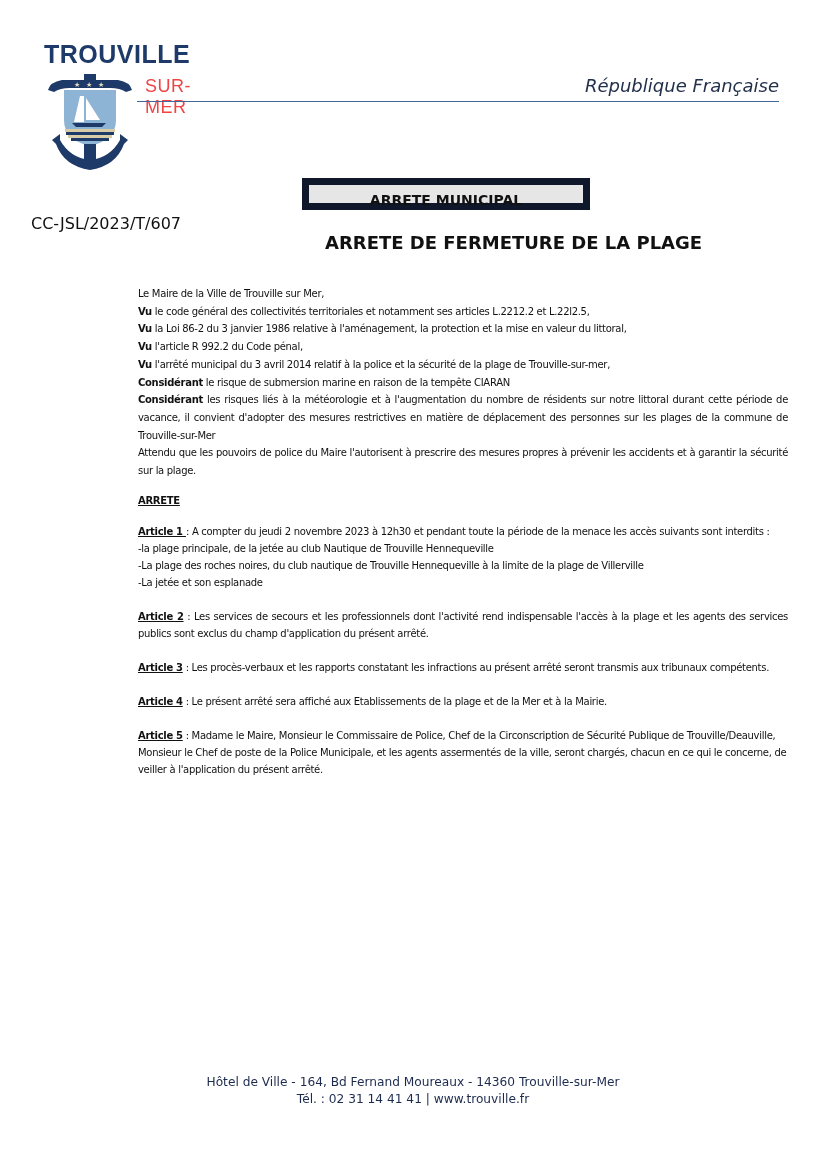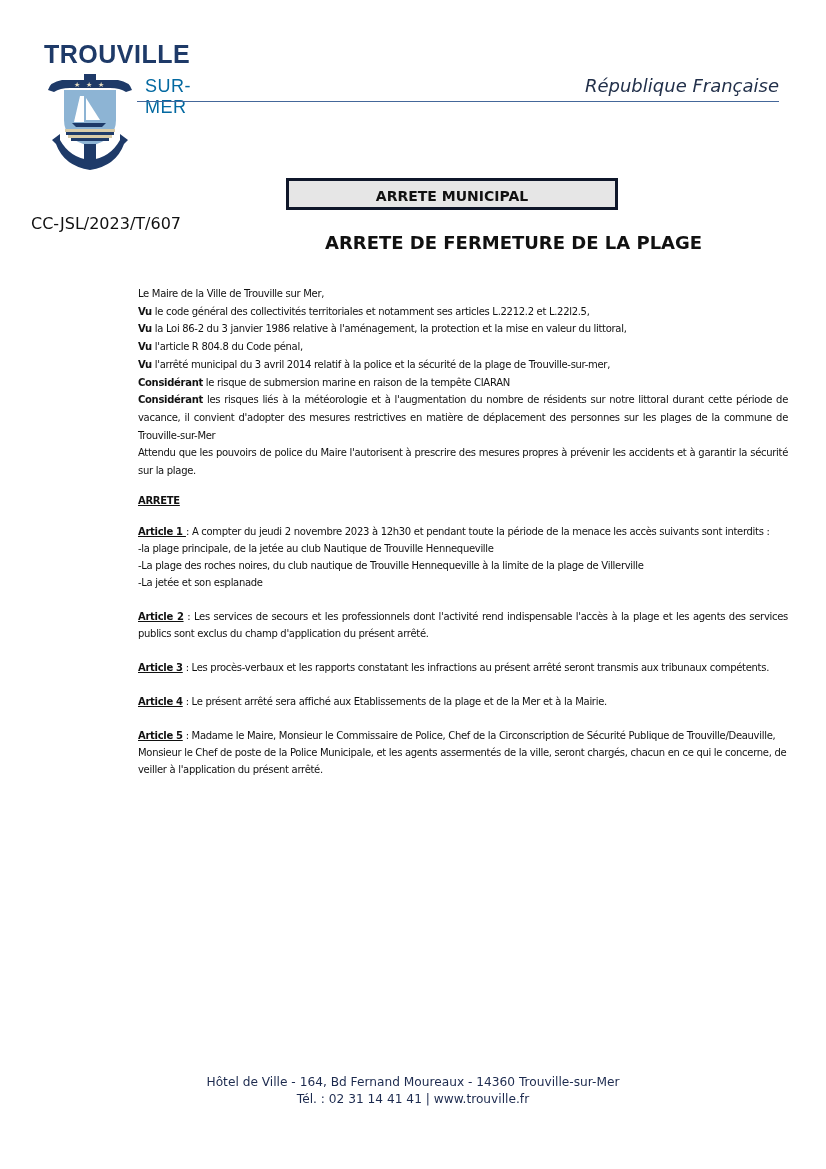--- a/index.html
+++ b/index.html
@@ -1,23 +1,23 @@
 <!DOCTYPE html>
 <html><head>
 <meta charset="utf-8">
 <style>
   html, body { margin: 0; padding: 0; background: #ffffff; }
   body { width: 826px; height: 1169px; position: relative; overflow: hidden; font-family: "DejaVu Sans", sans-serif; color: #111; }
   .logo { position: absolute; left: 40px; top: 40px; width: 190px; height: 130px; }
   .logo-title { position: absolute; left: 4px; top: 0; font-family: "Liberation Sans", sans-serif; font-weight: bold; font-size: 25px; color: #1e3a68; letter-spacing: 0.5px; }
-  .logo-sub { position: absolute; left: 105px; top: 36px; font-family: "Liberation Sans", sans-serif; font-size: 18px; color: #0369a1; letter-spacing: 0.5px; }
+  .logo-sub { position: absolute; left: 105px; top: 36px; font-family: "Liberation Sans", sans-serif; font-size: 18px; color: #ef4444; letter-spacing: 0.5px; }
   .logo-svg { position: absolute; left: 0; top: 34px; }
   .header-line { position: absolute; left: 137px; top: 101px; width: 642px; height: 1px; background: #44679a; }
   .republique { position: absolute; right: 47px; top: 75px; font-style: italic; font-size: 18px; color: #22304a; font-family: "DejaVu Sans", sans-serif; }
-  .title-box { position: absolute; left: 286px; top: 178px; width: 332px; height: 32px; background: #e6e6e6; border: 3px solid #0f172a; box-sizing: border-box; text-align: center; line-height: 30px; font-weight: bold; font-size: 14px; font-family: "DejaVu Sans", sans-serif; }
+  .title-box { position: absolute; left: 302px; top: 178px; width: 288px; height: 32px; background: #e6e6e6; border: 7px solid #0f172a; box-sizing: border-box; text-align: center; line-height: 30px; font-weight: bold; font-size: 14px; font-family: "DejaVu Sans", sans-serif; }
   .ref { position: absolute; left: 31px; top: 214px; font-size: 16px; font-family: "DejaVu Sans", sans-serif; }
   .subtitle { position: absolute; left: 325px; top: 232px; font-weight: bold; font-size: 18px; font-family: "DejaVu Sans", sans-serif; }
   .body { position: absolute; left: 138px; top: 285px; width: 650px; font-size: 10px; line-height: 17.7px; font-family: "DejaVu Sans", sans-serif; letter-spacing: -0.3px; }
   .body p { margin: 0; text-align: justify; }
   .arrete-head { text-align: left; font-weight: bold; text-decoration: underline; margin: 12px 0 14px 0 !important; }
   .article { margin-bottom: 17px !important; line-height: 17px; }
   .art-label { font-weight: bold; text-decoration: underline; }
   .b { font-weight: bold; }
   .footer { position: absolute; left: 0; width: 826px; top: 1074px; text-align: center; font-size: 12.2px; line-height: 16.5px; color: #1c2a4e; font-family: "DejaVu Sans", sans-serif; }
 </style>
@@ -56,21 +56,21 @@
 <div class="republique">République Française</div>
 
 <div class="title-box">ARRETE MUNICIPAL</div>
 <div class="ref">CC-JSL/2023/T/607</div>
 <div class="subtitle">ARRETE DE FERMETURE DE LA PLAGE</div>
 
 <div class="body">
   <p>Le Maire de la Ville de Trouville sur Mer,</p>
   <p><span class="b">Vu</span><span> le code général des collectivités territoriales et notamment ses articles L.2212.2 et L.22l2.5,</span></p>
   <p><span class="b">Vu</span><span> la Loi 86-2 du 3 janvier 1986 relative à l'aménagement, la protection et la mise en valeur du littoral,</span></p>
-  <p><span class="b">Vu</span><span> l'article R 804.8 du Code pénal,</span></p>
+  <p><span class="b">Vu</span><span> l'article R 992.2 du Code pénal,</span></p>
   <p><span class="b">Vu</span><span> l'arrêté municipal du 3 avril 2014 relatif à la police et la sécurité de la plage de Trouville-sur-mer,</span></p>
   <p><span class="b">Considérant</span><span> le risque de submersion marine en raison de la tempête CIARAN</span></p>
   <p><span class="b">Considérant</span><span> les risques liés à la météorologie et à l'augmentation du nombre de résidents sur notre littoral durant cette période de vacance, il convient d'adopter des mesures restrictives en matière de déplacement des personnes  sur les plages de la commune de Trouville-sur-Mer</span></p>
   <p>Attendu que les pouvoirs de police du Maire l'autorisent à prescrire des mesures propres à prévenir les accidents et à garantir la sécurité sur la plage.</p>
 
   <p class="arrete-head">ARRETE</p>
 
   <p class="article">
     <span class="art-label">Article 1 </span><span>: A compter du jeudi 2 novembre 2023 à 12h30 et pendant toute la période de la menace les accès suivants sont interdits :</span><br>
     <span>-la plage principale, de la jetée au club Nautique de Trouville Hennequeville</span><br>

